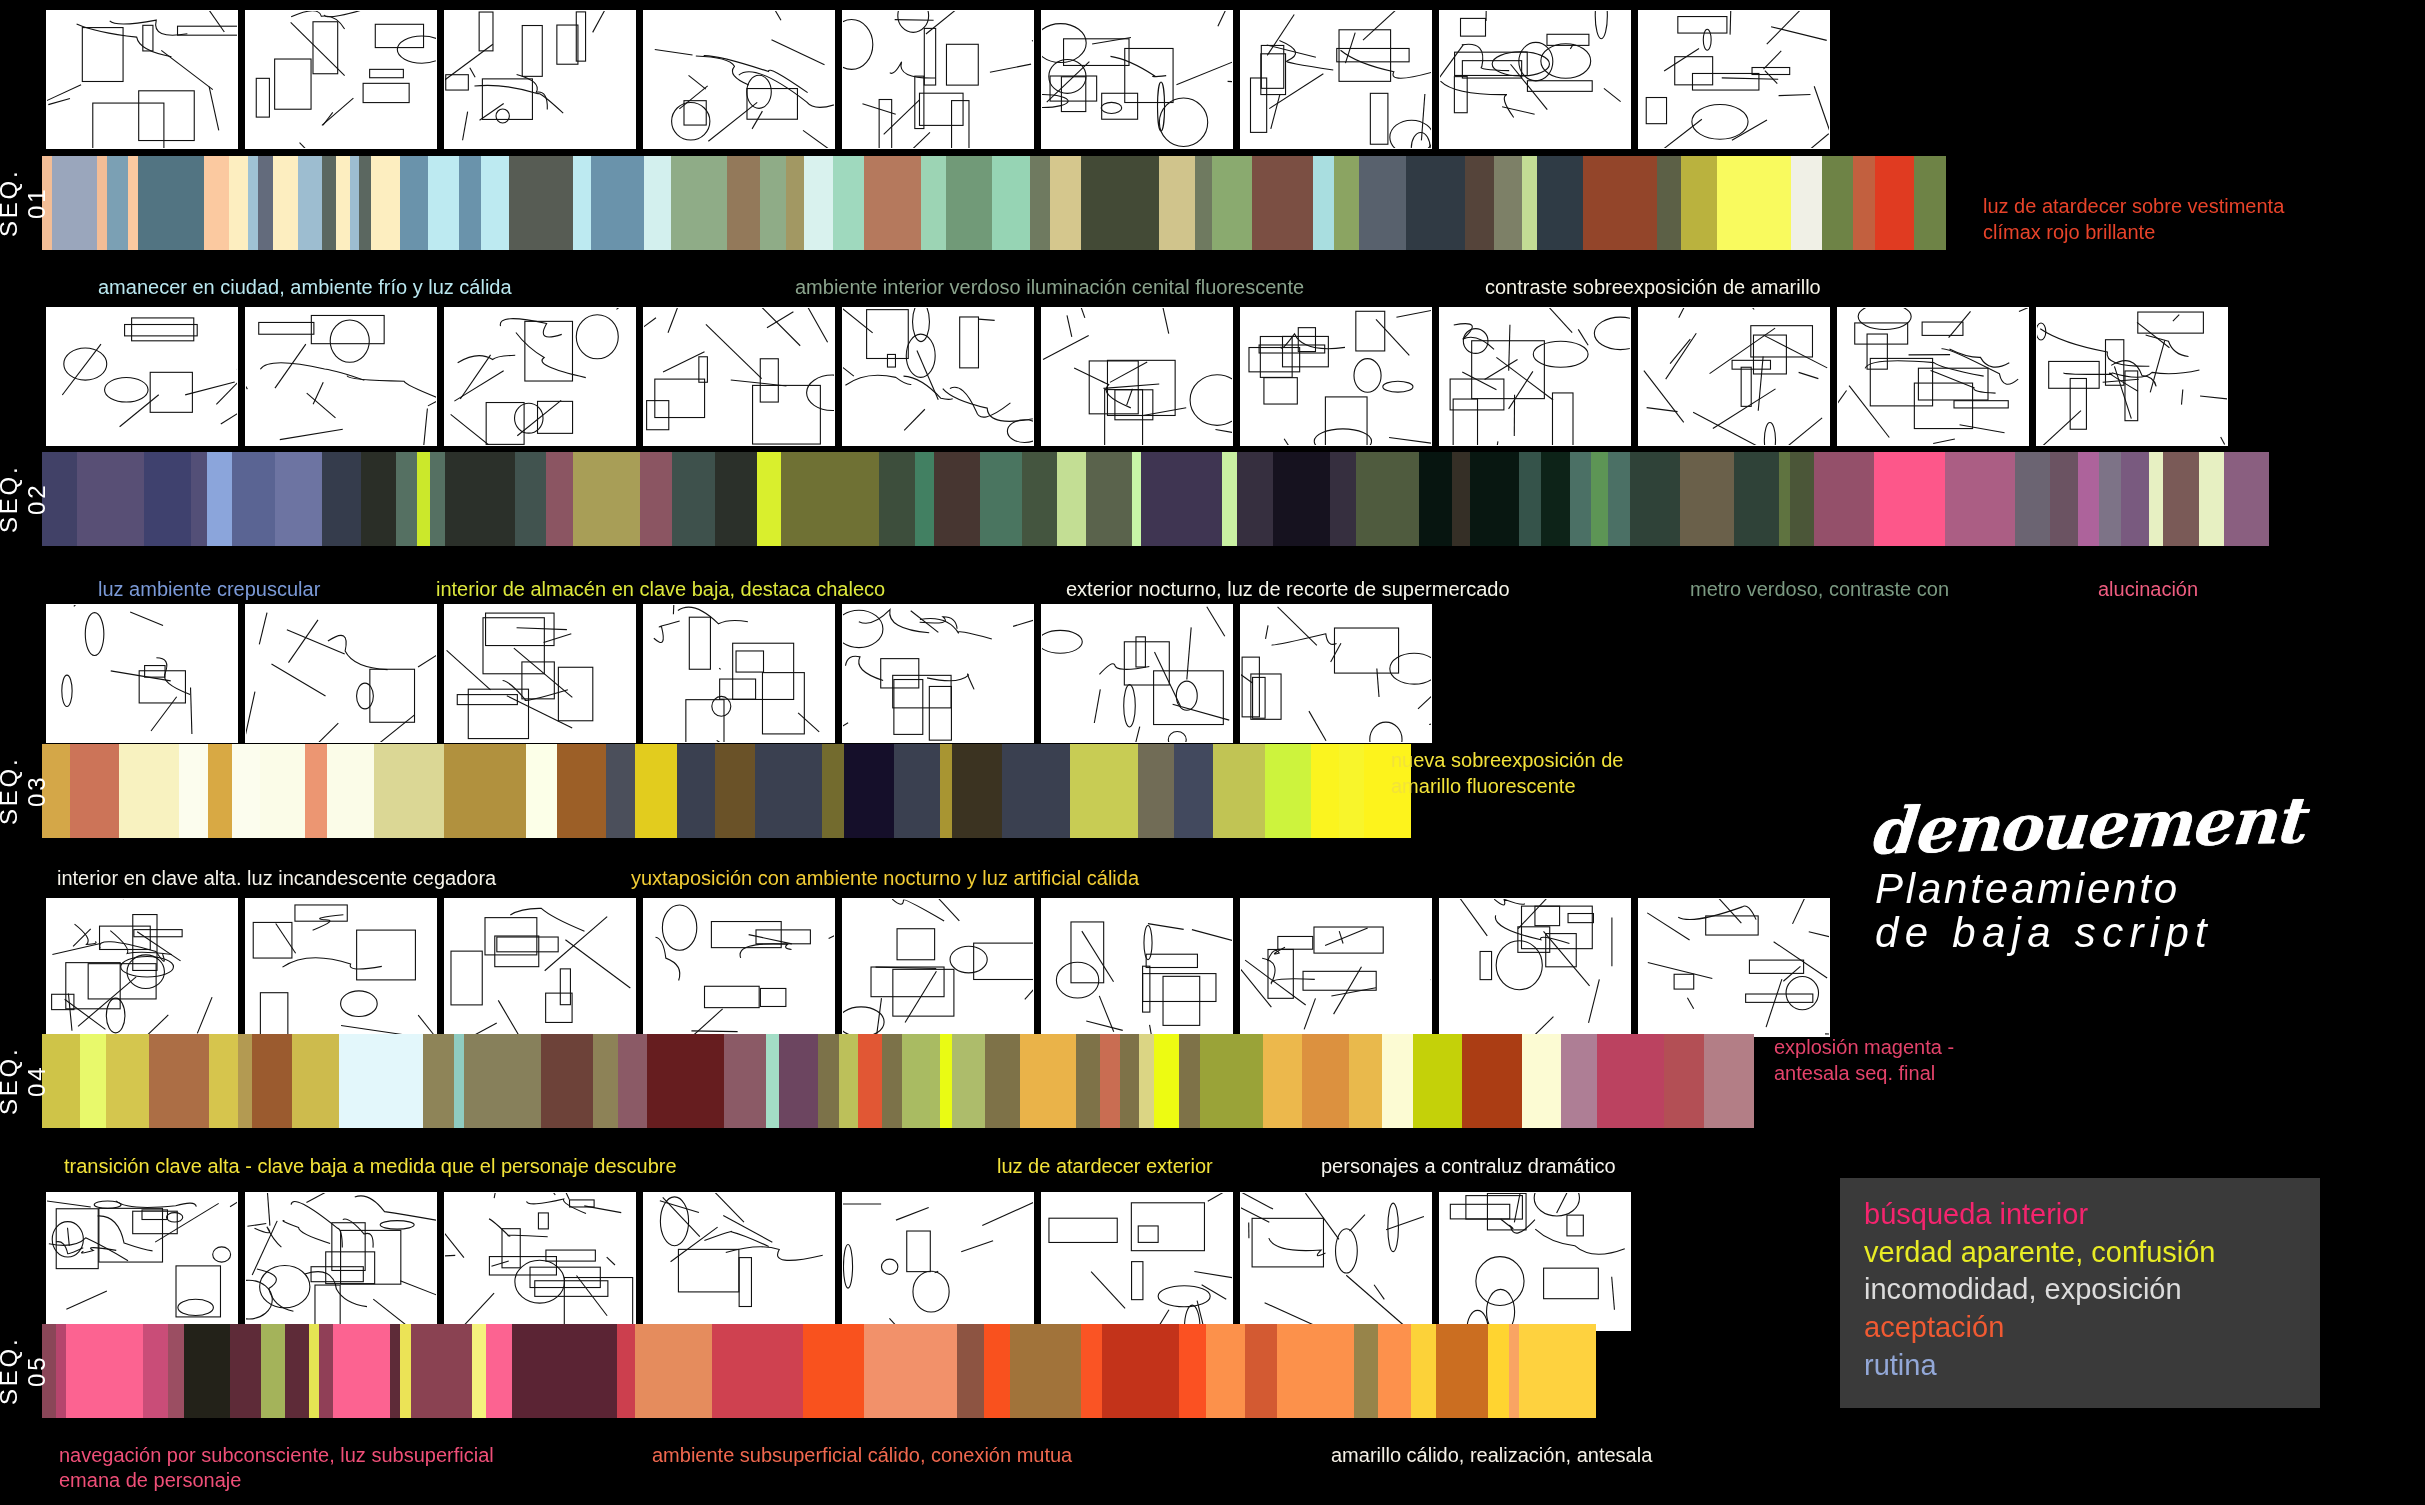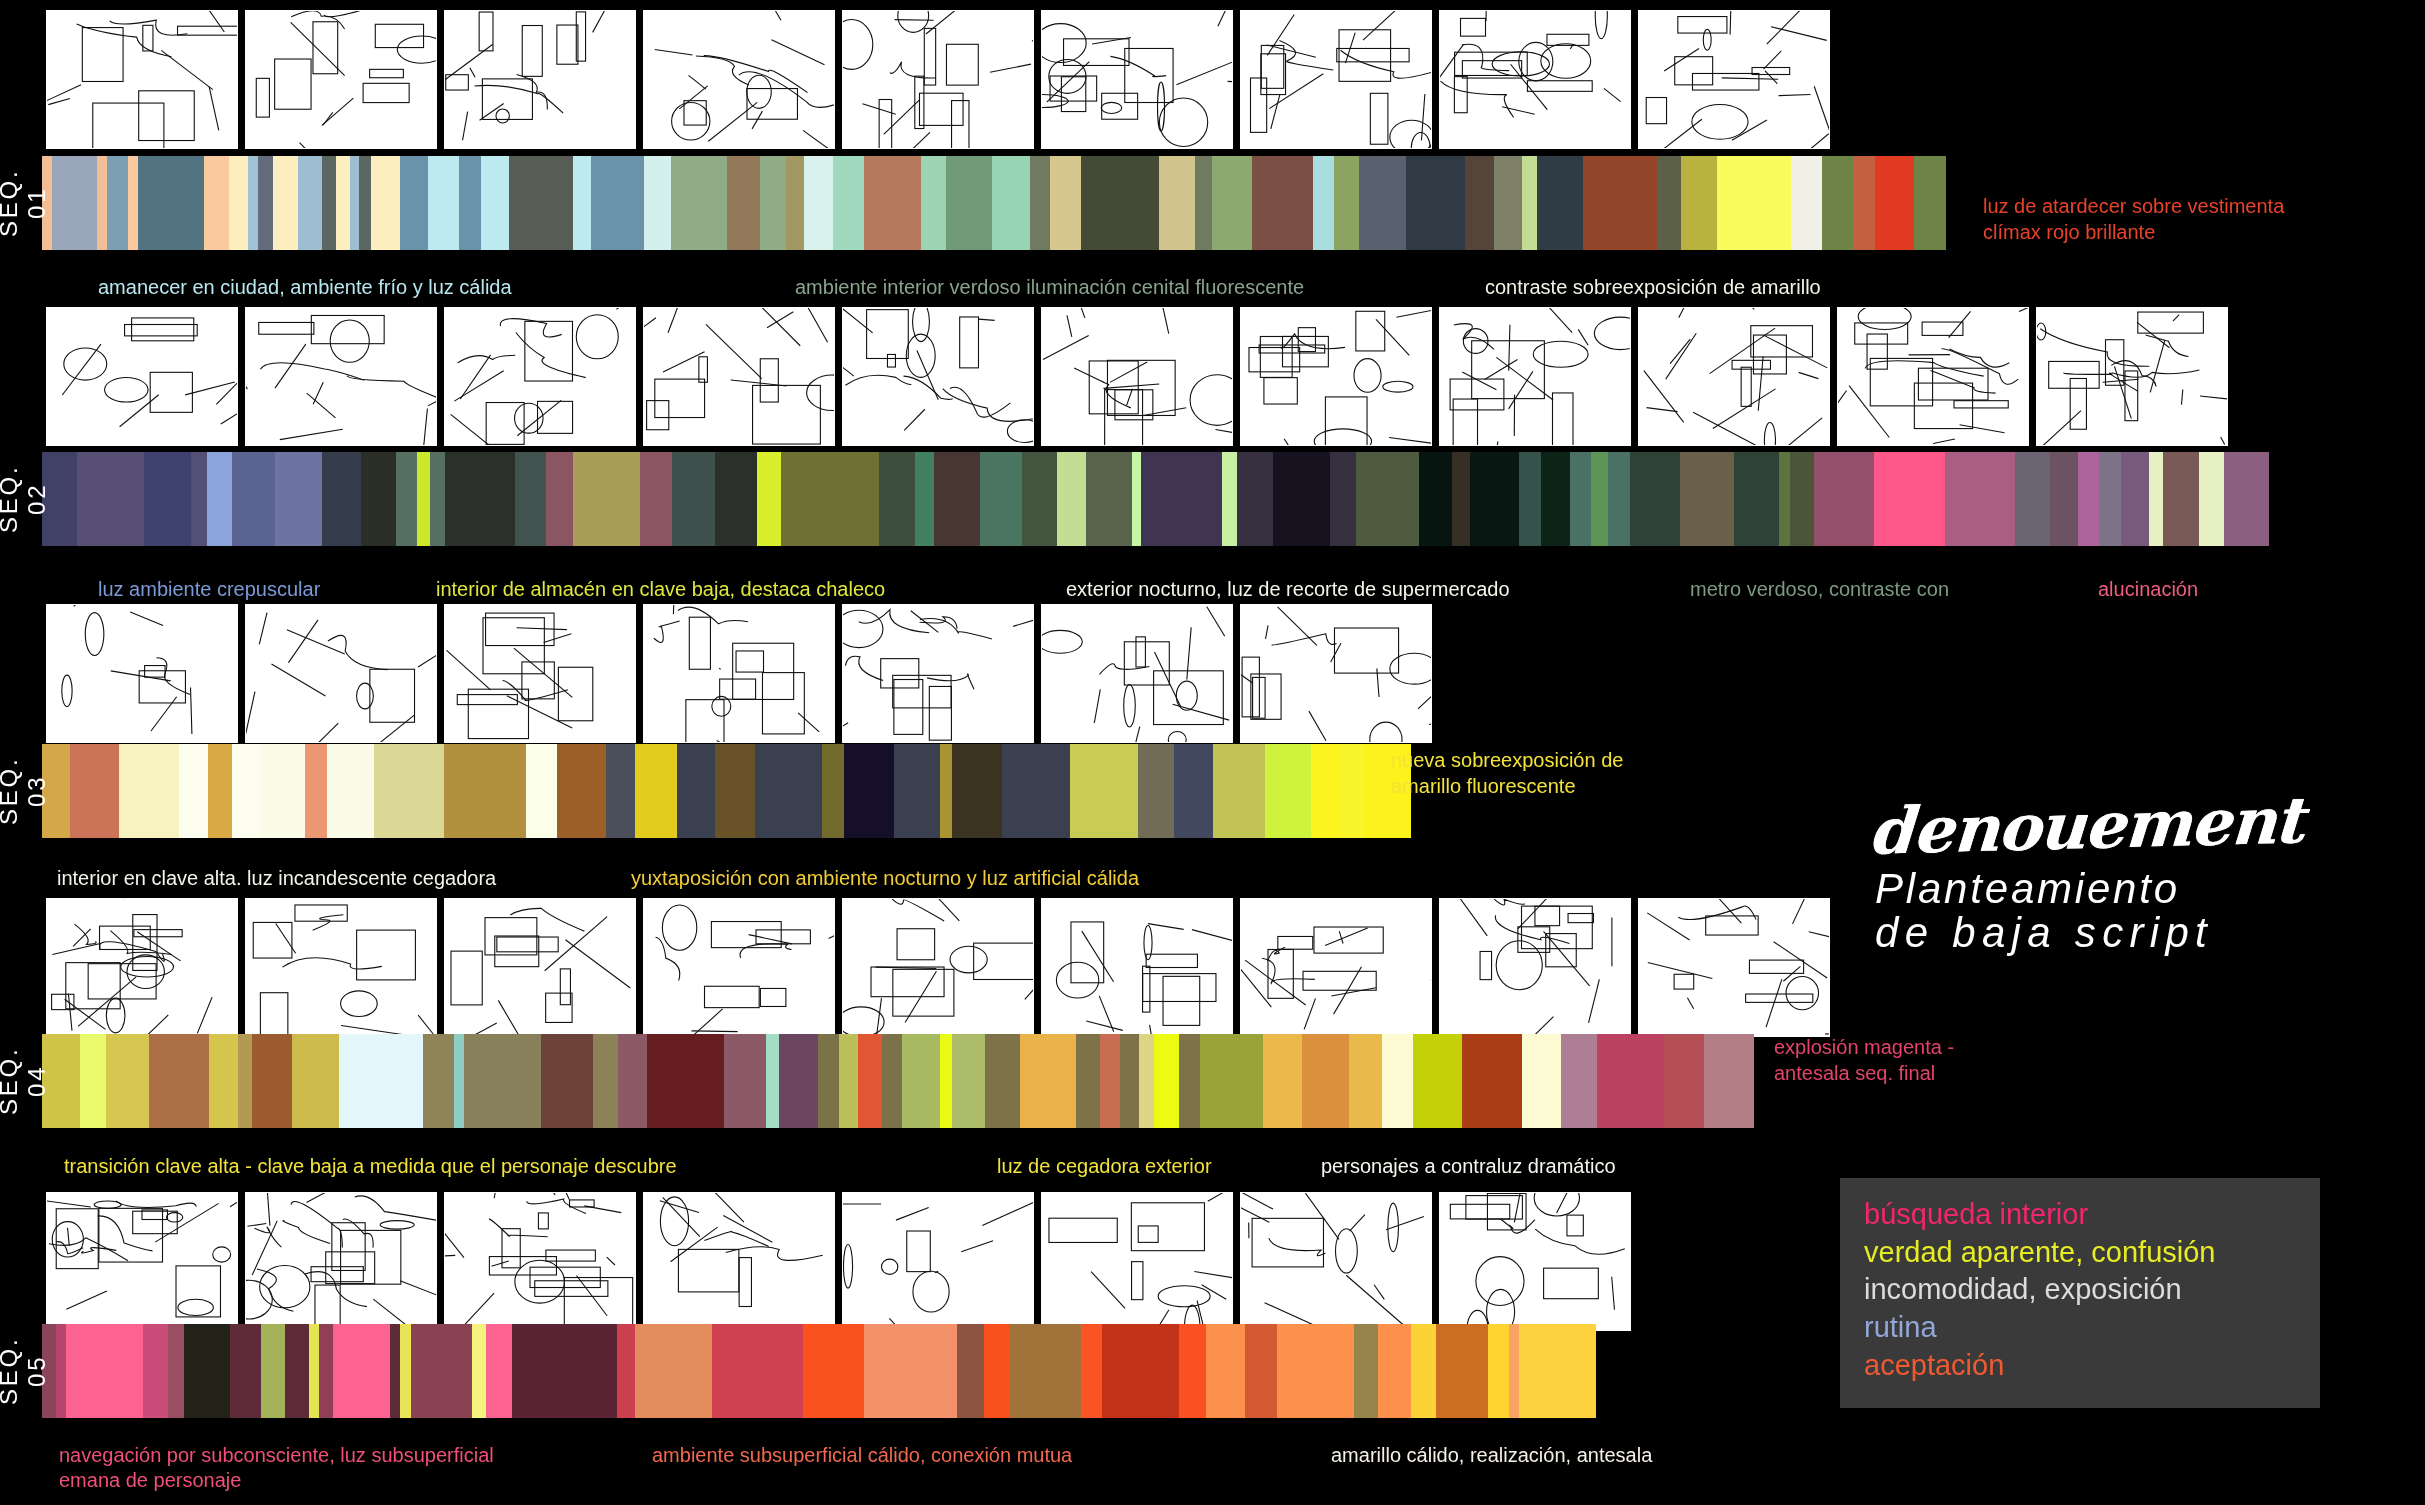--- a/index.html
+++ b/index.html
@@ -1058,21 +1058,21 @@
         <i style="width: 49px; background: rgb(196, 209, 9);"></i>
         <i style="width: 60px; background: rgb(171, 61, 20);"></i>
         <i style="width: 39px; background: rgb(252, 251, 211);"></i>
         <i style="width: 36px; background: rgb(174, 126, 149);"></i>
         <i style="width: 67px; background: rgb(187, 66, 96);"></i>
         <i style="width: 40px; background: rgb(179, 79, 85);"></i>
         <i style="width: 50px; background: rgb(179, 126, 134);"></i>
       </div>
     </div>
     <div class="caption" style="left: 64px; top: 1154px; color: rgb(242, 226, 58); white-space: pre;">transición clave alta - clave baja a medida que el personaje descubre</div>
-    <div class="caption" style="left: 997px; top: 1154px; color: rgb(242, 226, 58); white-space: pre;">luz de cegadora exterior</div>
+    <div class="caption" style="left: 997px; top: 1154px; color: rgb(242, 226, 58); white-space: pre;">luz de atardecer exterior</div>
     <div class="caption" style="left: 1321px; top: 1154px; color: rgb(247, 245, 239); white-space: pre;">personajes a contraluz dramático</div>
     <div class="side-note" style="left: 1774px; top: 1034px; color: rgb(228, 67, 107); white-space: pre;">explosión magenta -
 antesala seq. final</div>
     <div class="thumbs" style="position: absolute; left: 46px; top: 1192px;">
       <div class="thumb" style="width: 192px; height: 139px;">
         <svg viewBox="0 0 276 200" preserveAspectRatio="none">
           <g fill="none" stroke="#111" stroke-width="1.6">
             <rect x="124.5" y="26.6" width="64.7" height="32.8"></rect>
             <ellipse cx="185.4" cy="35.5" rx="11.8" ry="6.9"></ellipse>
             <rect x="187.4" y="106.4" width="64.6" height="74.5"></rect>
@@ -1290,17 +1290,17 @@
     <div class="caption" style="left: 652px; top: 1443px; color: rgb(240, 104, 79); white-space: pre;">ambiente subsuperficial cálido, conexión mutua</div>
     <div class="caption" style="left: 1331px; top: 1443px; color: rgb(245, 240, 230); white-space: pre;">amarillo cálido, realización, antesala</div>
     <div class="title-wrap" style="left: 1875px; top: 788px;">
       <div class="title-script">denouement</div>
       <div class="title-sub"><span class="l1">Planteamiento</span><span class="l2">de  baja  script</span></div>
     </div>
     <div class="legend" style="left: 1840px; top: 1178px; width: 480px; background: rgb(58, 58, 58);">
       <div style="color: rgb(245, 36, 110);">búsqueda interior</div>
       <div style="color: rgb(232, 236, 37);">verdad aparente, confusión</div>
       <div style="color: rgb(220, 220, 220);">incomodidad, exposición</div>
+      <div style="color: rgb(240, 90, 50);">aceptación</div>
       <div style="color: rgb(147, 168, 216);">rutina</div>
-      <div style="color: rgb(240, 90, 50);">aceptación</div>
     </div>
   </div>
 
 
 </body></html>

